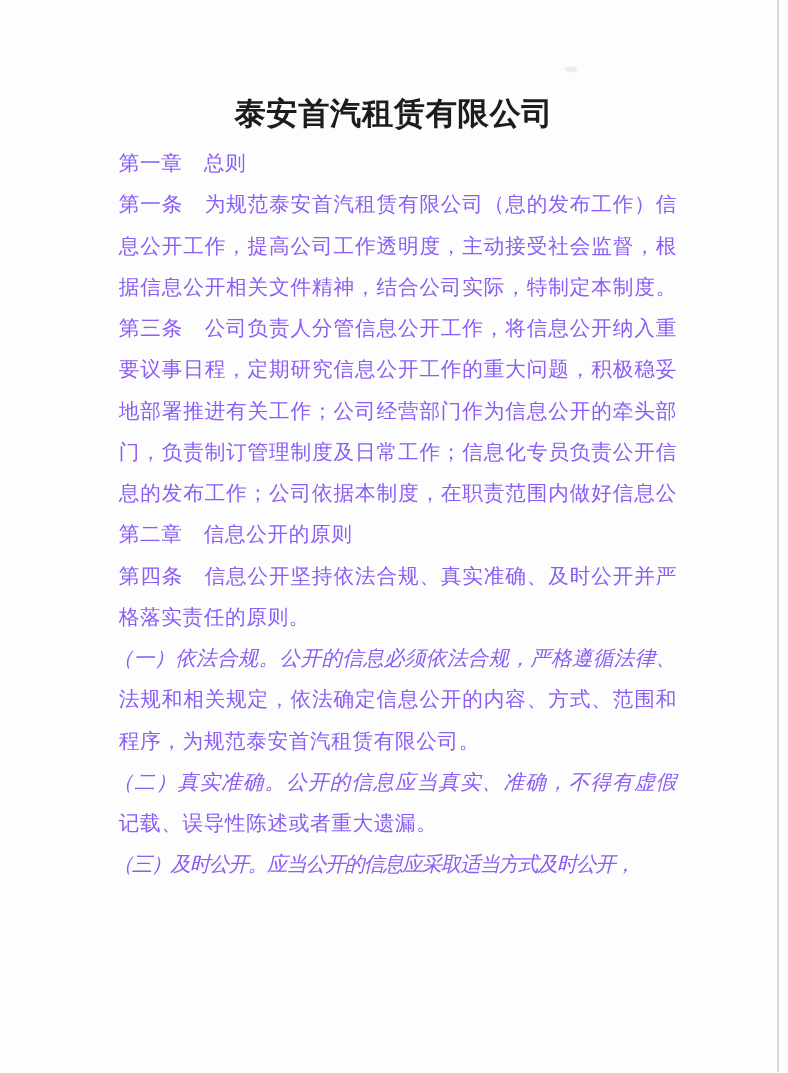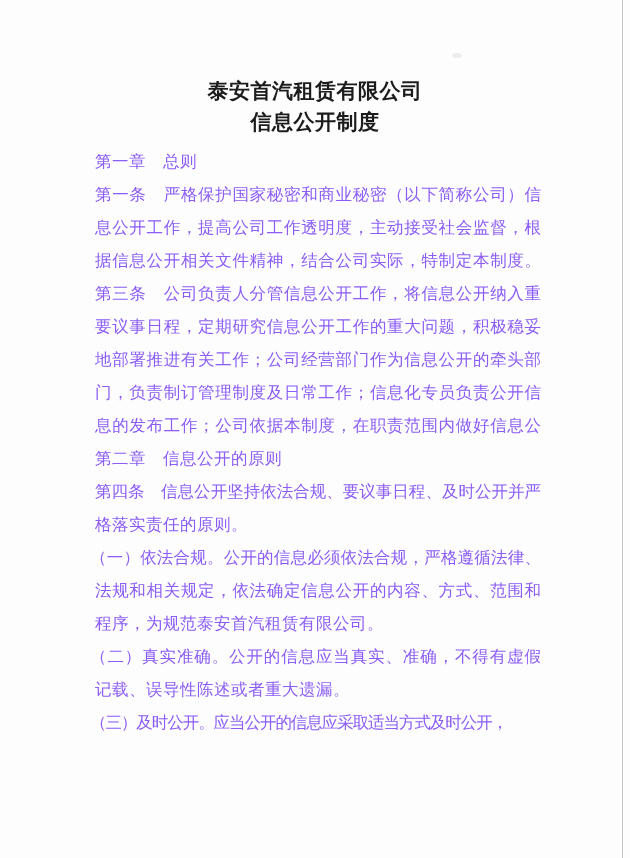--- a/index.html
+++ b/index.html
@@ -36,21 +36,21 @@
     background: #ededed;
     border-radius: 50%;
   }
 
   .titles {
     padding-top: 76px;
     text-align: center;
     color: #1c1c1c;
   }
   .title-line {
-    font-size: 21px;
+    font-size: 25px;
     font-weight: 700;
     line-height: 31px;
     letter-spacing: 0.5px;
   }
 
   .doc-body {
     margin-top: 7px;
     margin-left: 95px;
     width: 446px;
     color: #8b5cf6;
@@ -69,46 +69,46 @@
   }
   .line.left {
     text-align: left;
     letter-spacing: 0.5px;
   }
   .line.tight {
     letter-spacing: -1.05px;
   }
   .line.hang {
     margin-left: -5px;
+    font-style: italic;
   }
 </style>
 </head>
 <body>
 
 <div class="page" style="background: rgb(253, 253, 253); color: rgb(43, 43, 43);">
   <div class="scan-edge" style="background: rgb(198, 198, 202);"></div>
   <div class="scan-artifact"></div>
 
   <div class="titles" style="color: rgb(28, 28, 28);">
     <div class="title-line">泰安首汽租赁有限公司</div>
-    <div class="title-line">信息公开制度</div>
   </div>
 
   <div class="doc-body">
       <div class="line left">第一章　总则</div>
-      <div class="line justify">第一条　严格保护国家秘密和商业秘密（以下简称公司）信</div>
+      <div class="line justify">第一条　为规范泰安首汽租赁有限公司（息的发布工作）信</div>
       <div class="line justify">息公开工作，提高公司工作透明度，主动接受社会监督，根</div>
       <div class="line justify">据信息公开相关文件精神，结合公司实际，特制定本制度。</div>
       <div class="line justify">第三条　公司负责人分管信息公开工作，将信息公开纳入重</div>
       <div class="line justify">要议事日程，定期研究信息公开工作的重大问题，积极稳妥</div>
       <div class="line justify">地部署推进有关工作；公司经营部门作为信息公开的牵头部</div>
       <div class="line justify">门，负责制订管理制度及日常工作；信息化专员负责公开信</div>
       <div class="line justify">息的发布工作；公司依据本制度，在职责范围内做好信息公</div>
       <div class="line left">第二章　信息公开的原则</div>
-      <div class="line justify">第四条　信息公开坚持依法合规、要议事日程、及时公开并严</div>
+      <div class="line justify">第四条　信息公开坚持依法合规、真实准确、及时公开并严</div>
       <div class="line left">格落实责任的原则。</div>
       <div class="line justify hang">（一）依法合规。公开的信息必须依法合规，严格遵循法律、</div>
       <div class="line justify">法规和相关规定，依法确定信息公开的内容、方式、范围和</div>
       <div class="line left">程序，为规范泰安首汽租赁有限公司。</div>
       <div class="line justify hang">（二）真实准确。公开的信息应当真实、准确，不得有虚假</div>
       <div class="line left">记载、误导性陈述或者重大遗漏。</div>
       <div class="line left hang tight">（三）及时公开。应当公开的信息应采取适当方式及时公开，</div>
     </div>
 </div>
 

